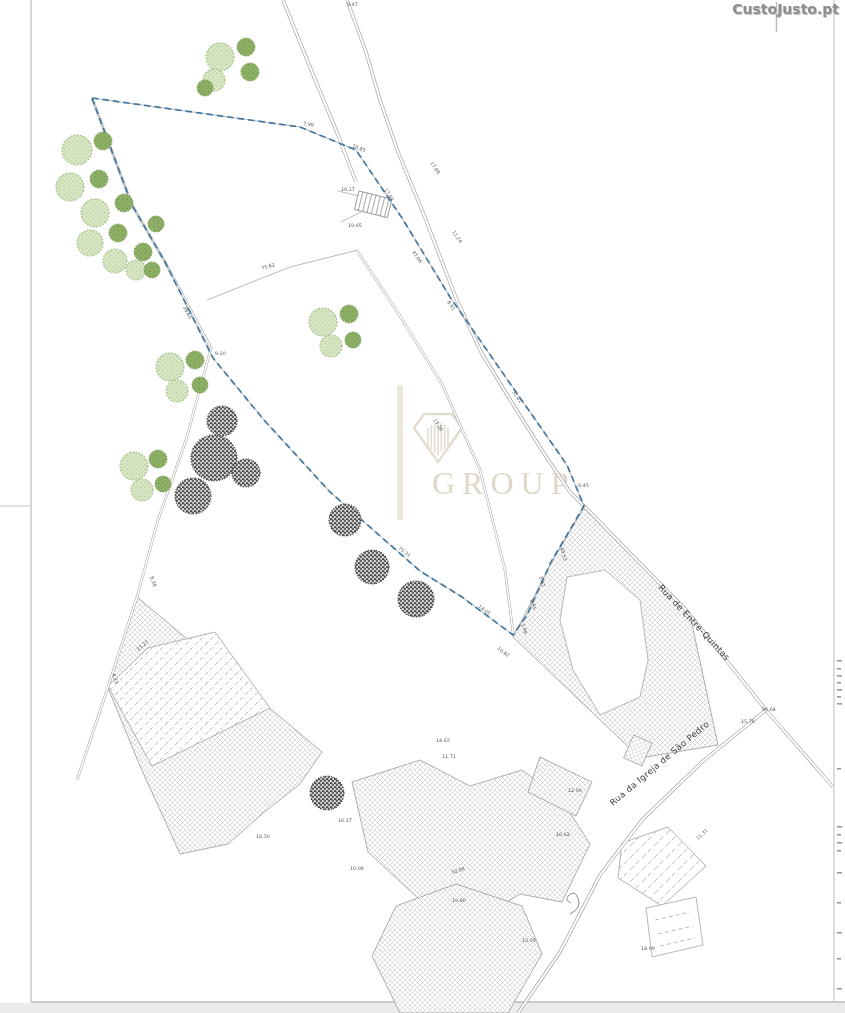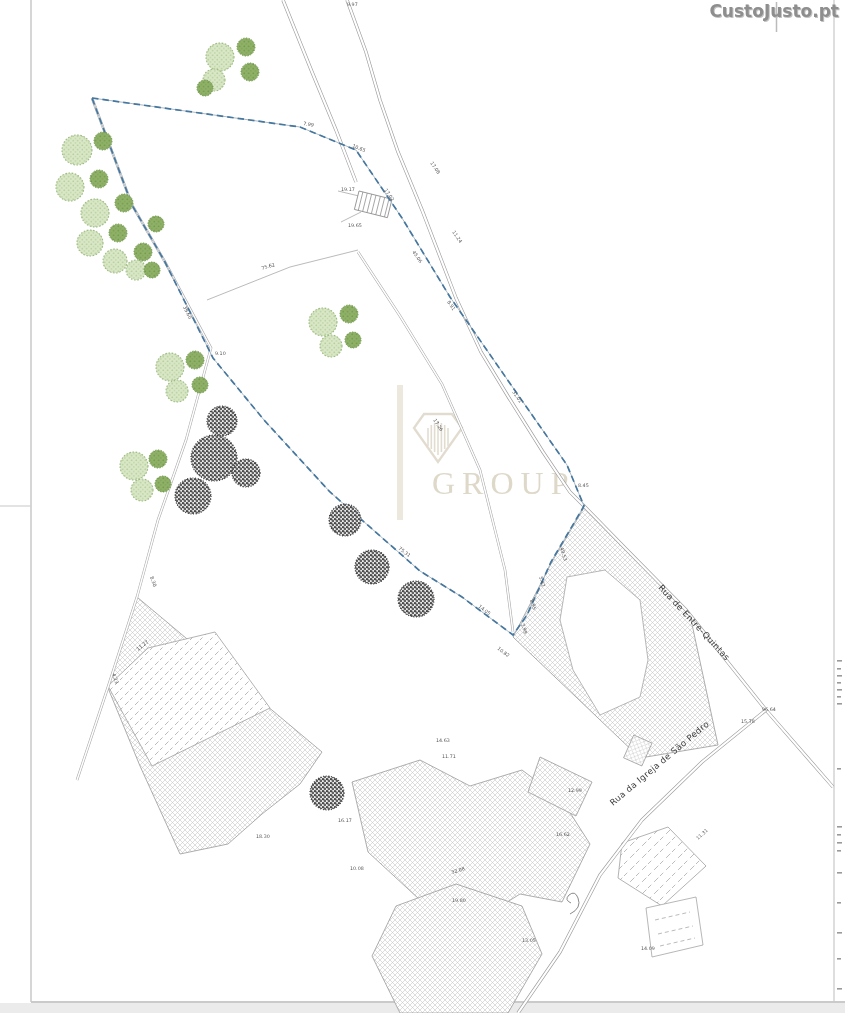--- a/index.html
+++ b/index.html
@@ -13,21 +13,21 @@
   .road-i{fill:none;stroke:#ffffff;stroke-width:2.1;}
   .road2-c{fill:none;stroke:#a8a8a8;stroke-width:2.6;}
   .road2-i{fill:none;stroke:#ffffff;stroke-width:1.5;}
   .thin{fill:none;stroke:#a8a8a8;stroke-width:.8;}
   .bnd-under{fill:none;stroke:#a9bac7;stroke-width:1;}
   .bnd{fill:none;stroke:var(--boundary_blue,#46779f);stroke-width:1.7;stroke-dasharray:6.5 4;}
   .tgl{stroke:#9dbb80;stroke-width:1.1;stroke-dasharray:1.6 1.6;}
   .tgd{stroke:#6d9447;stroke-width:1;stroke-dasharray:1.4 1.4;}
   .tdk{stroke:#3c3c3c;stroke-width:1.2;stroke-dasharray:1 1.7;}
   .logo{position:absolute;top:1px;right:6px;font-family:"DejaVu Sans",sans-serif;
-        font-weight:800;font-size:17px;color:#8e8e8e;letter-spacing:0;
+        font-weight:800;font-size:14px;color:#8e8e8e;letter-spacing:0;
         text-shadow:1px 1px 0 #c2c2c2;}
 </style>
 </head>
 <body>
 
 <div class="stage">
 
 <svg width="845" height="1013" viewBox="0 0 845 1013">
   <defs>
     <pattern id="pxh" width="5" height="5" patternUnits="userSpaceOnUse">

